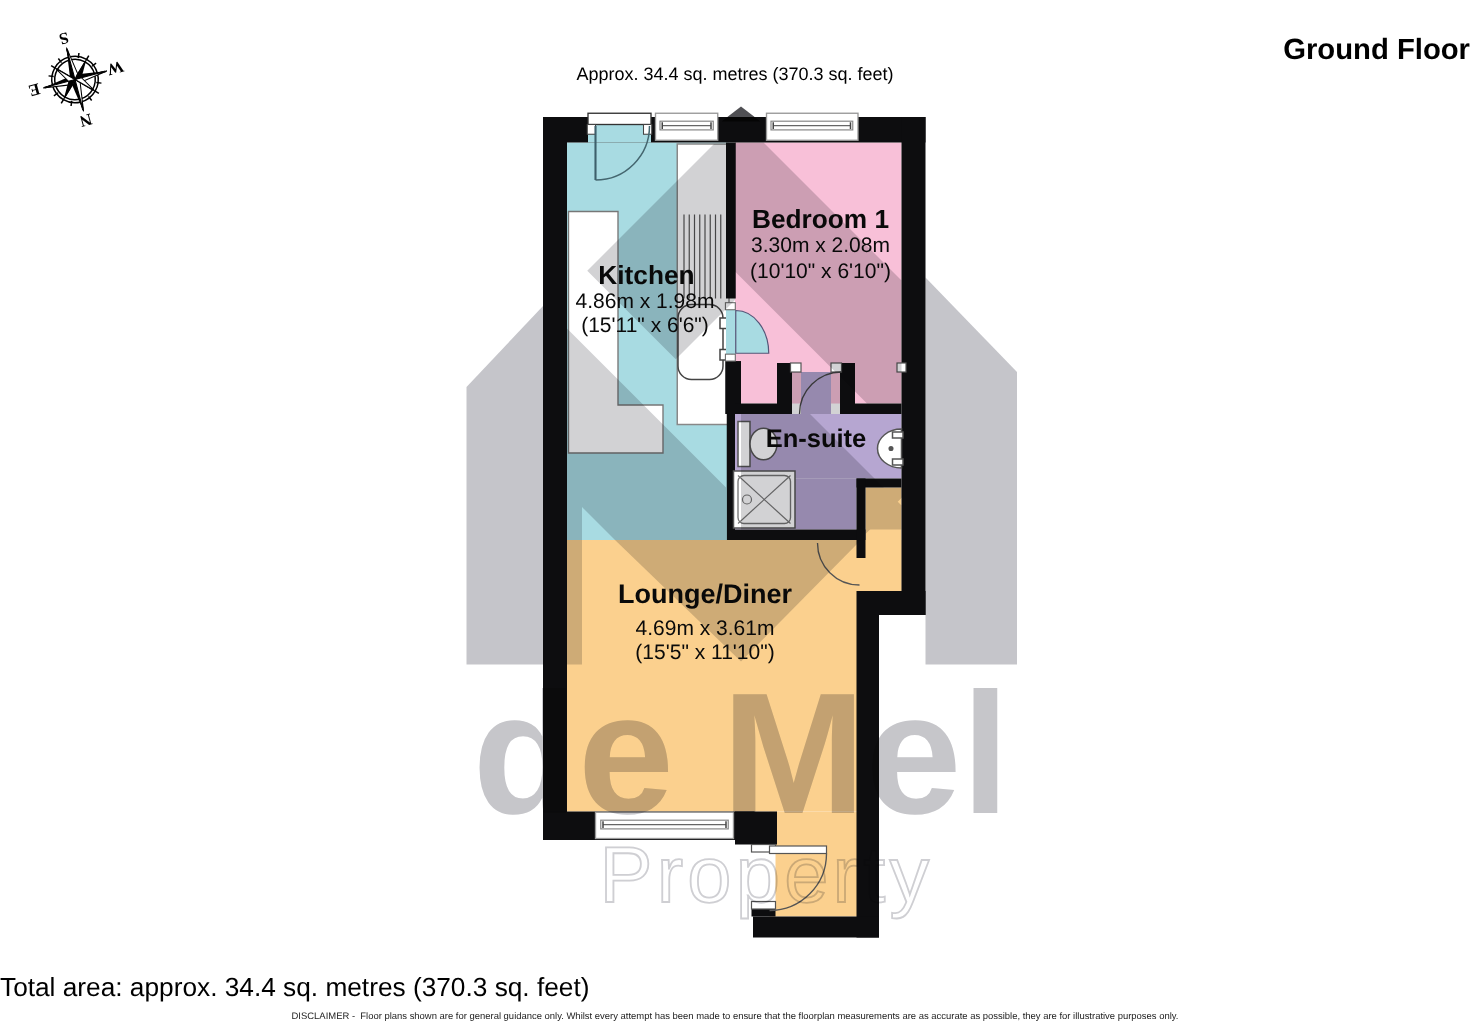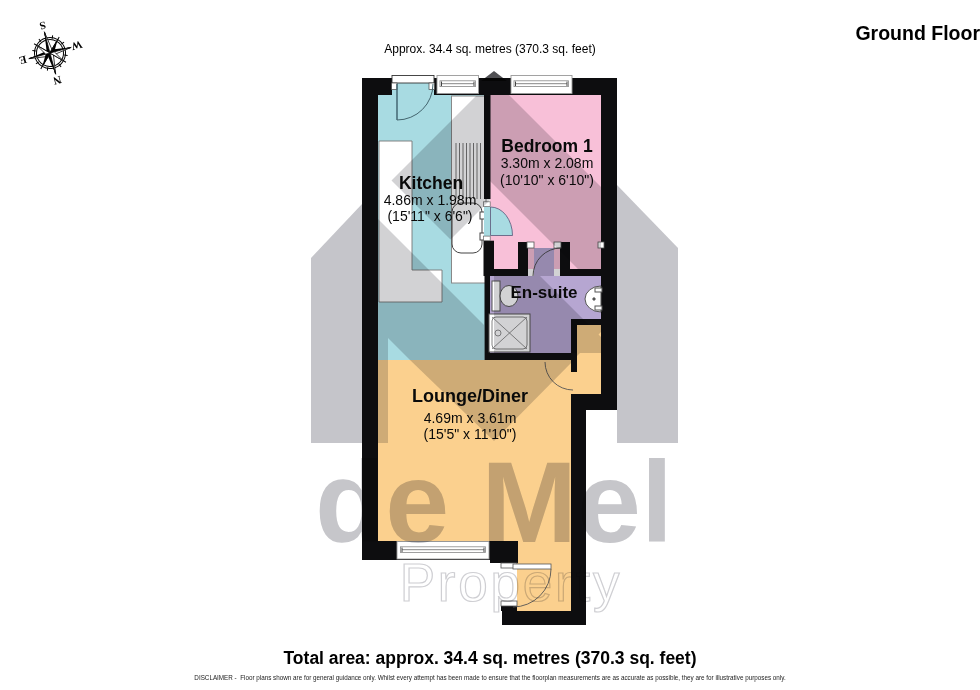--- a/index.html
+++ b/index.html
@@ -266,15 +266,15 @@
 
   <path d="M378,360 L388,360 L388,443 L378,443 Z" fill="#d2d2d4"></path>
 
   <path d="M410,360 L574,360 L494,441 Z" fill="#d2d2d4"></path>
 
   <text x="494" y="542" font-size="115" font-weight="bold" text-anchor="middle" fill="#c6c6ca" font-family="Liberation Sans, sans-serif">de Mel</text>
 
   <text x="511" y="601" font-size="53" letter-spacing="2.8" text-anchor="middle" fill="none" stroke="#cfcfd3" stroke-width="1.2" font-family="Liberation Sans, sans-serif">Property</text>
 </svg>
 
-<div class="abs" style="left:0;right:0;top:648px;text-align:center;font-size:17.5px;color:#000;font-weight:bold;">Total area: approx. 34.4 sq. metres (370.3 sq. feet)</div>
+<div class="abs" style="left:0;right:0;top:648px;font-size:17.5px;color:#000;">Total area: approx. 34.4 sq. metres (370.3 sq. feet)</div>
 
 <div class="abs" style="left:0;right:0;top:674px;text-align:center;font-size:6.3px;color:#222;">DISCLAIMER -&nbsp; Floor plans shown are for general guidance only. Whilst every attempt has been made to ensure that the floorplan measurements are as accurate as possible, they are for illustrative purposes only.</div>
 
 </body></html>

